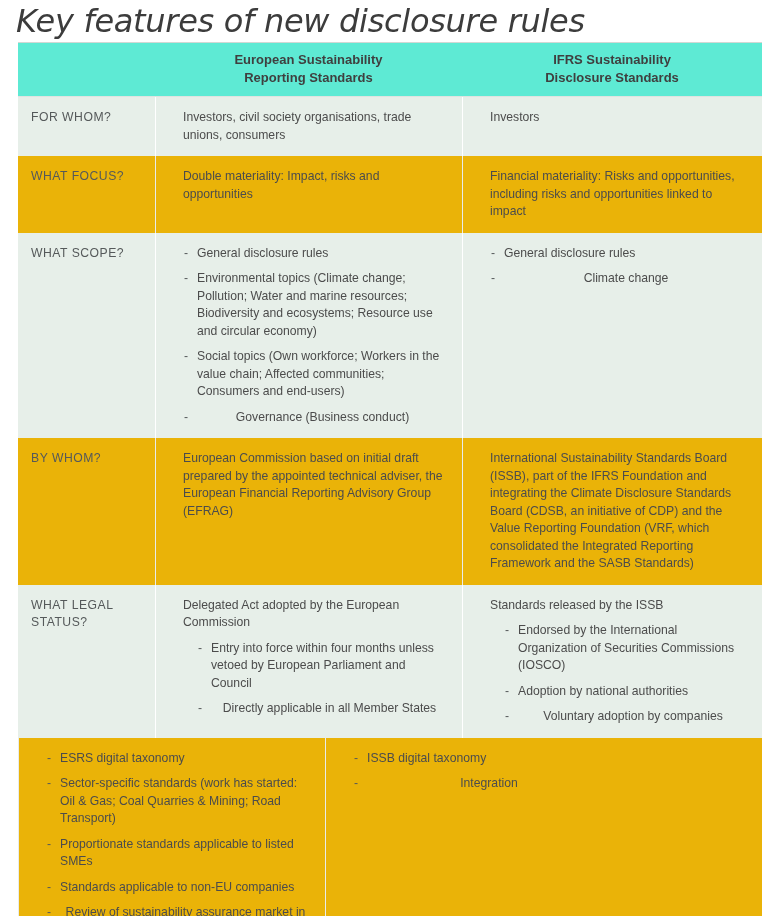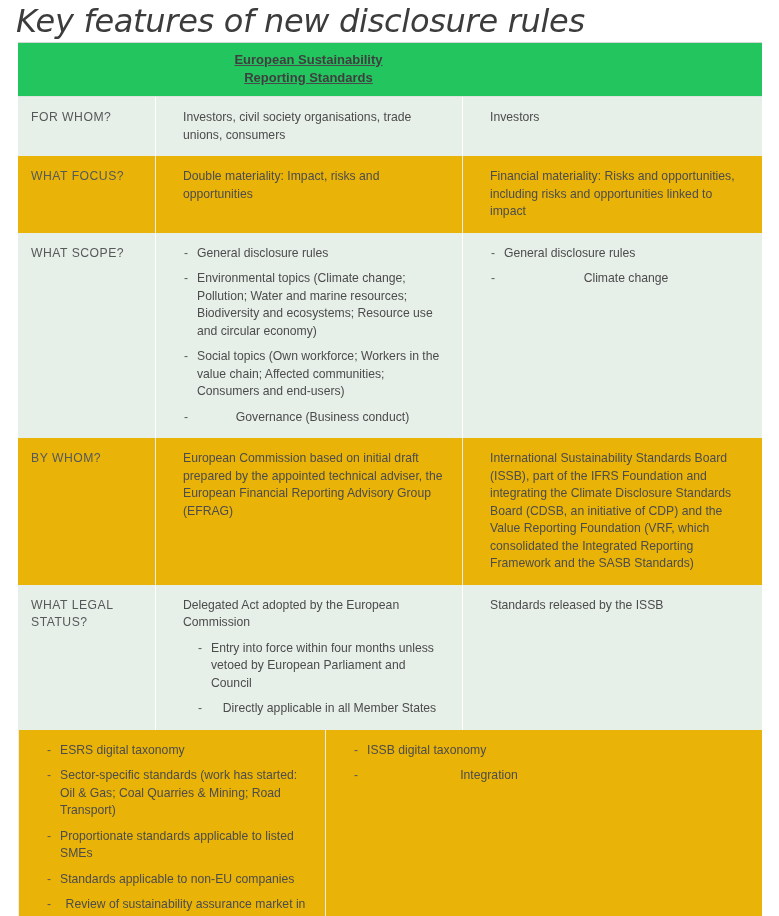--- a/index.html
+++ b/index.html
@@ -35,23 +35,22 @@
 
   .rule {
     height: 1px;
     background: #d2d8d4;
     width: 100%;
   }
   .rule.thin { background: #dfe4e1; }
 
   .thead {
     display: flex;
-    background: #22c55e;
+    background: #5eead4;
     padding: 8px 0 9px 0;
-    text-decoration: underline;
   }
   .th {
     font-size: 13px;
     font-weight: bold;
     color: #3f3f3f;
     text-align: center;
     line-height: 18px;
   }
   .col-label  { width: 137px; flex: 0 0 137px; }
   .col-esrs   { width: 307px; flex: 0 0 307px; }
@@ -129,20 +128,24 @@
 <div class="table-wrap">
 
   <div class="rule"></div>
 
   <div class="thead">
     <div class="th col-label"></div>
     <div class="th col-esrs">
       <div>European Sustainability</div>
       <div>Reporting Standards</div>
     </div>
+    <div class="th col-ifrs">
+      <div>IFRS Sustainability</div>
+      <div>Disclosure Standards</div>
+    </div>
   </div>
 
   <div class="rule thin"></div>
 
   <div id="rows-container">
       <div class="trow shaded">
         <div class="cell label col-label">FOR WHOM?</div>
         <div class="cell body col-esrs">
           <p class="lead">Investors, civil society organisations, trade unions, consumers</p>
         </div>
@@ -189,20 +192,25 @@
         <div class="cell label col-label">WHAT LEGAL STATUS?</div>
         <div class="cell body col-esrs">
           <p class="lead">Delegated Act adopted by the European Commission</p>
           <ul class="bullets indented">
             <li>Entry into force within four months unless vetoed by European Parliament and Council</li>
             <li>Directly applicable in all Member States</li>
           </ul>
         </div>
         <div class="cell body col-ifrs">
           <p class="lead">Standards released by the ISSB</p>
+          <ul class="bullets indented">
+            <li>Endorsed by the International Organization of Securities Commissions (IOSCO)</li>
+            <li>Adoption by national authorities</li>
+            <li>Voluntary adoption by companies</li>
+          </ul>
         </div>
       </div>
       <div class="trow plain">
         <div class="cell body col-esrs">
           <ul class="bullets">
             <li>ESRS digital taxonomy</li>
             <li>Sector-specific standards (work has started: Oil &amp; Gas; Coal Quarries &amp; Mining; Road Transport)</li>
             <li>Proportionate standards applicable to listed SMEs</li>
             <li>Standards applicable to non-EU companies</li>
             <li>Review of sustainability assurance market in support of progression from limited to reasonable assurance of sustainability statements</li>

